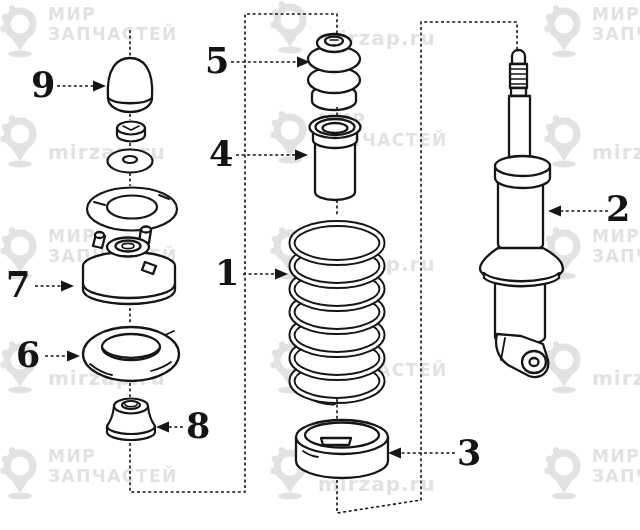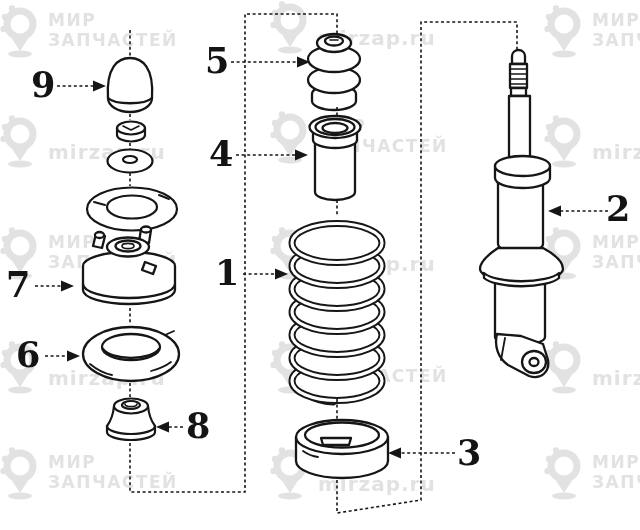--- a/index.html
+++ b/index.html
@@ -1,21 +1,21 @@
 <!DOCTYPE html>
 <html><head>
 <meta charset="utf-8">
 <style>
   html,body{margin:0;padding:0;background:#fff;}
   .stage{position:relative;width:640px;height:530px;background:#fff;overflow:hidden;
          font-family:"DejaVu Sans",sans-serif;}
   
   .wm{position:absolute;display:flex;align-items:flex-start;gap:8px;color:#e2e2e2;
       user-select:none;white-space:nowrap;z-index:1;}
-  .wm-a{font-weight:bold;font-size:17px;line-height:20px;letter-spacing:1.5px;margin-top:6px;}
+  .wm-a{font-weight:bold;font-size:17px;line-height:20px;letter-spacing:1.5px;}
   .wm-b{font-weight:bold;font-size:20px;letter-spacing:1px;margin-top:26px;}
   
   .part{position:absolute;z-index:2;}
   .overlay{position:absolute;left:0;top:0;z-index:4;pointer-events:none;}
   .callout{position:absolute;z-index:5;font-family:"DejaVu Serif",serif;font-weight:700;
            font-size:35px;line-height:1;color:#141414;}
 </style>
 </head>
 <body>
 

